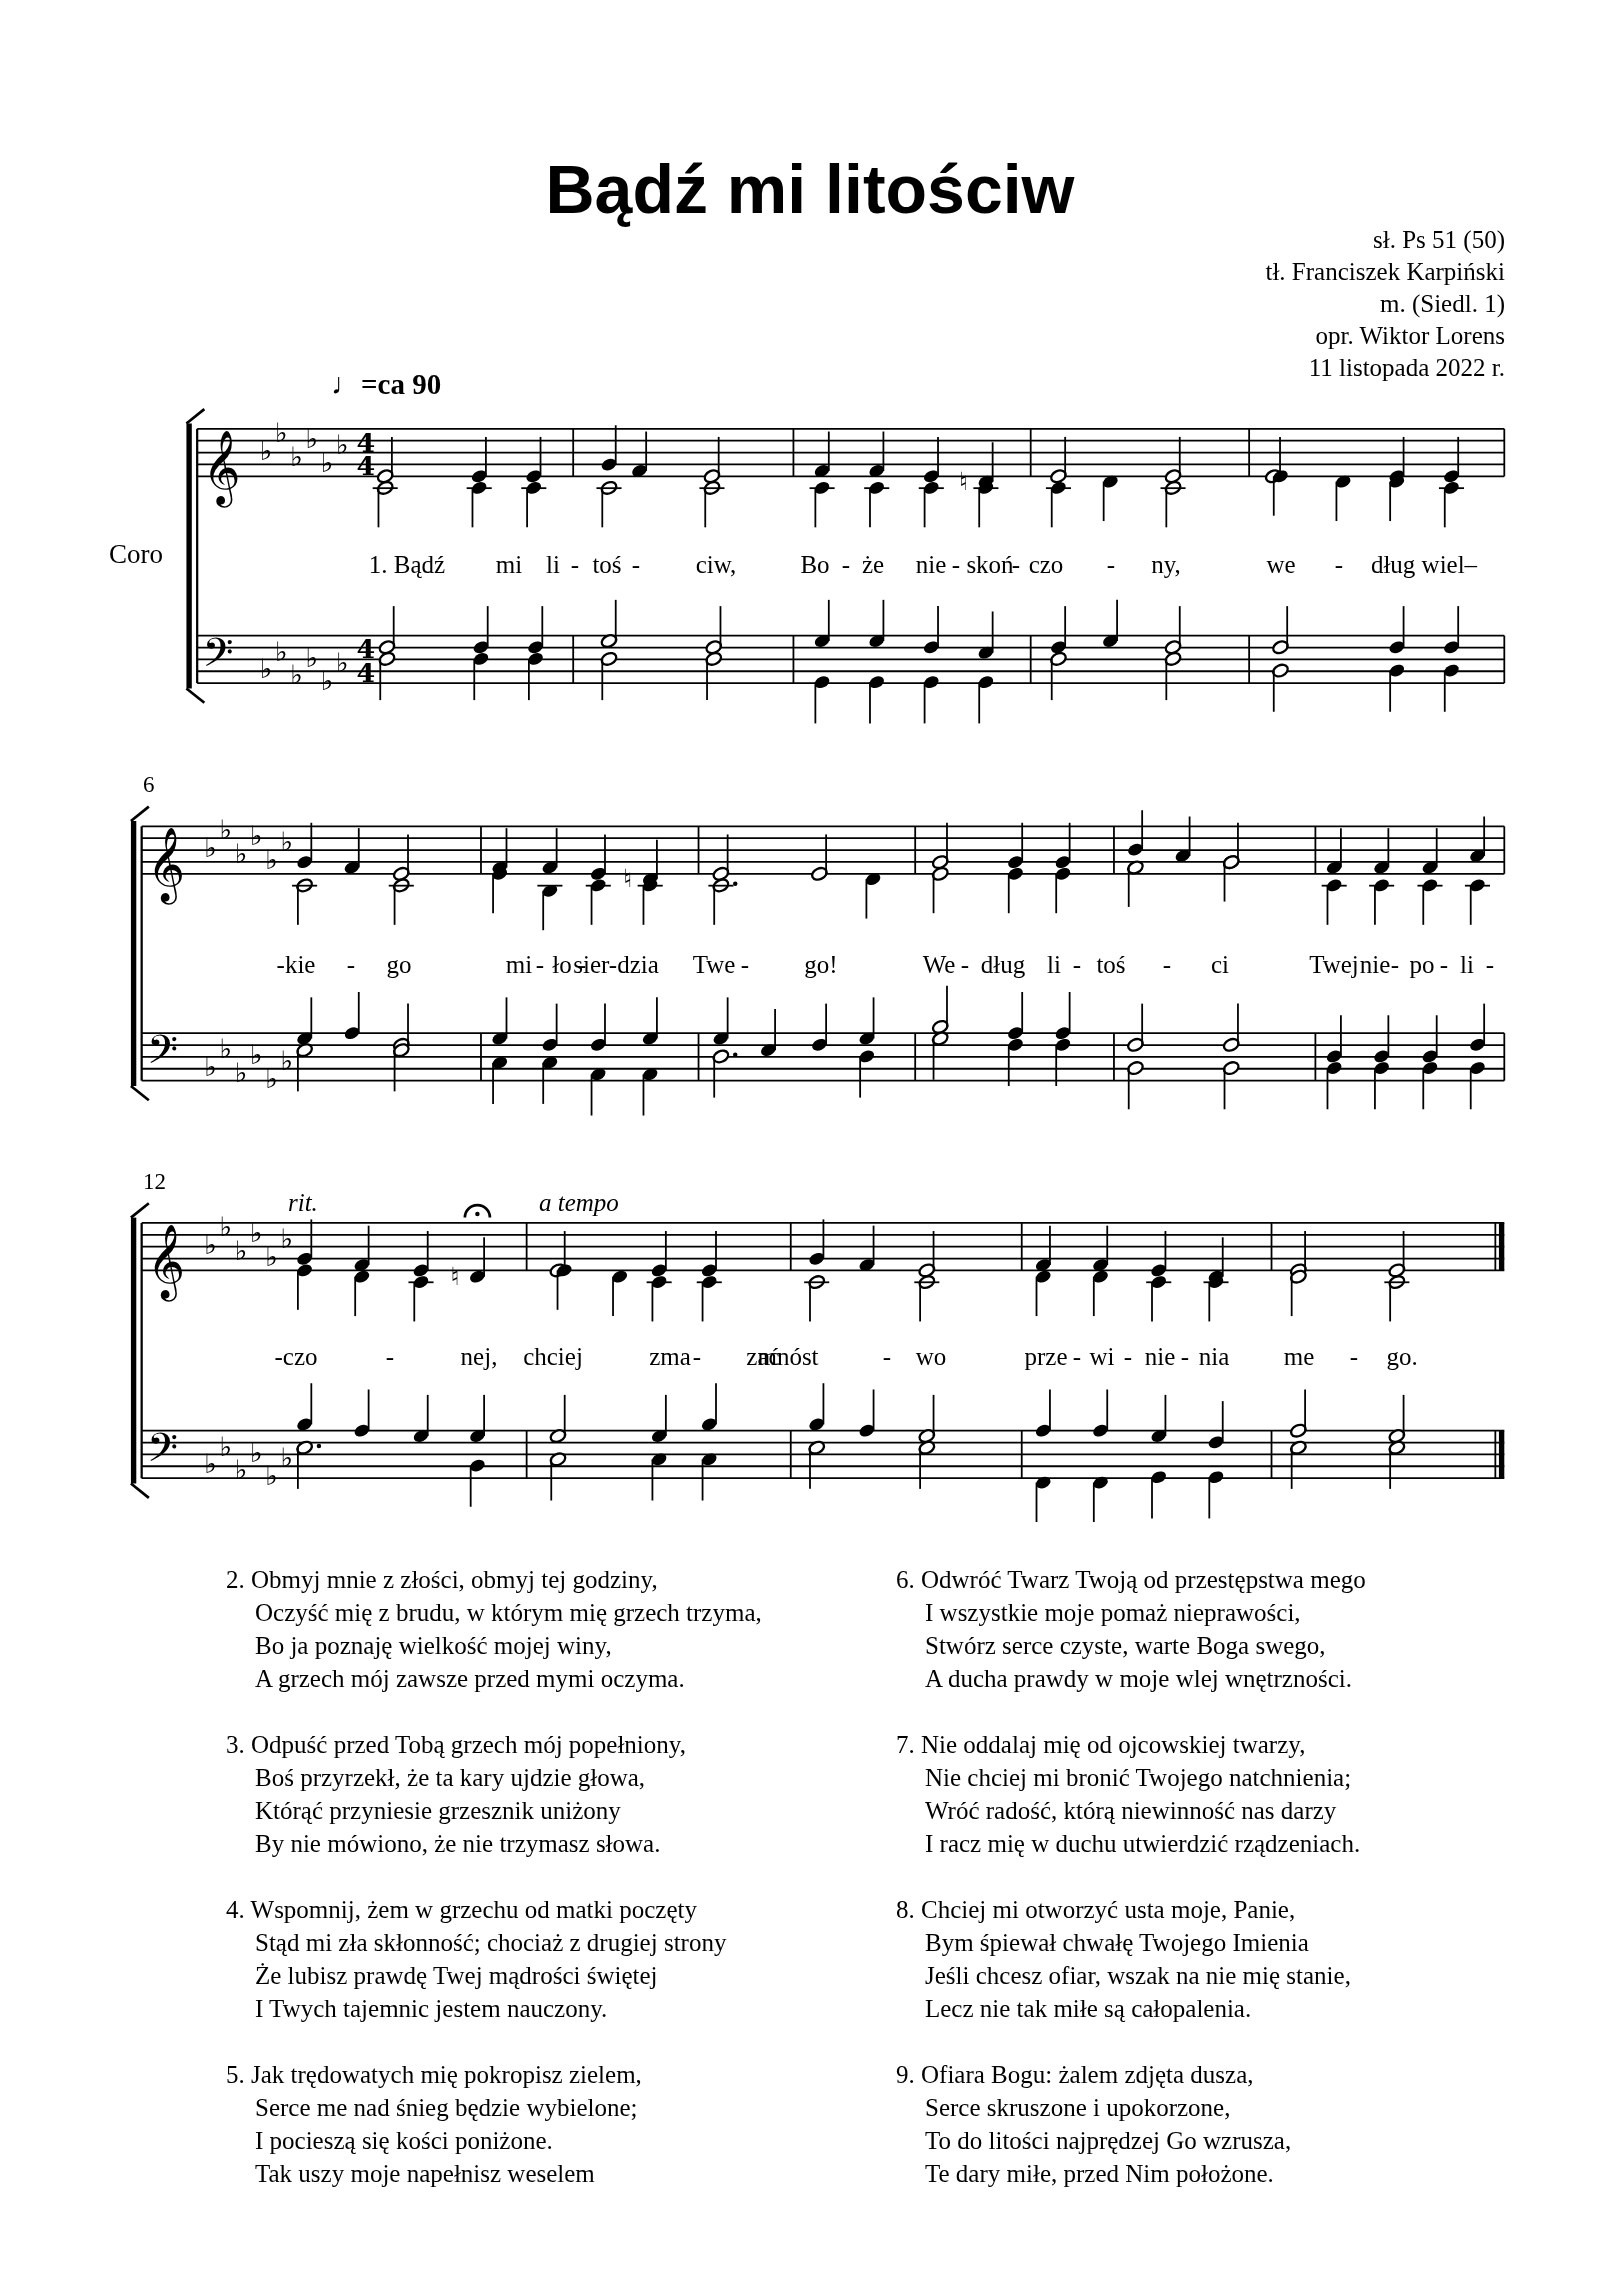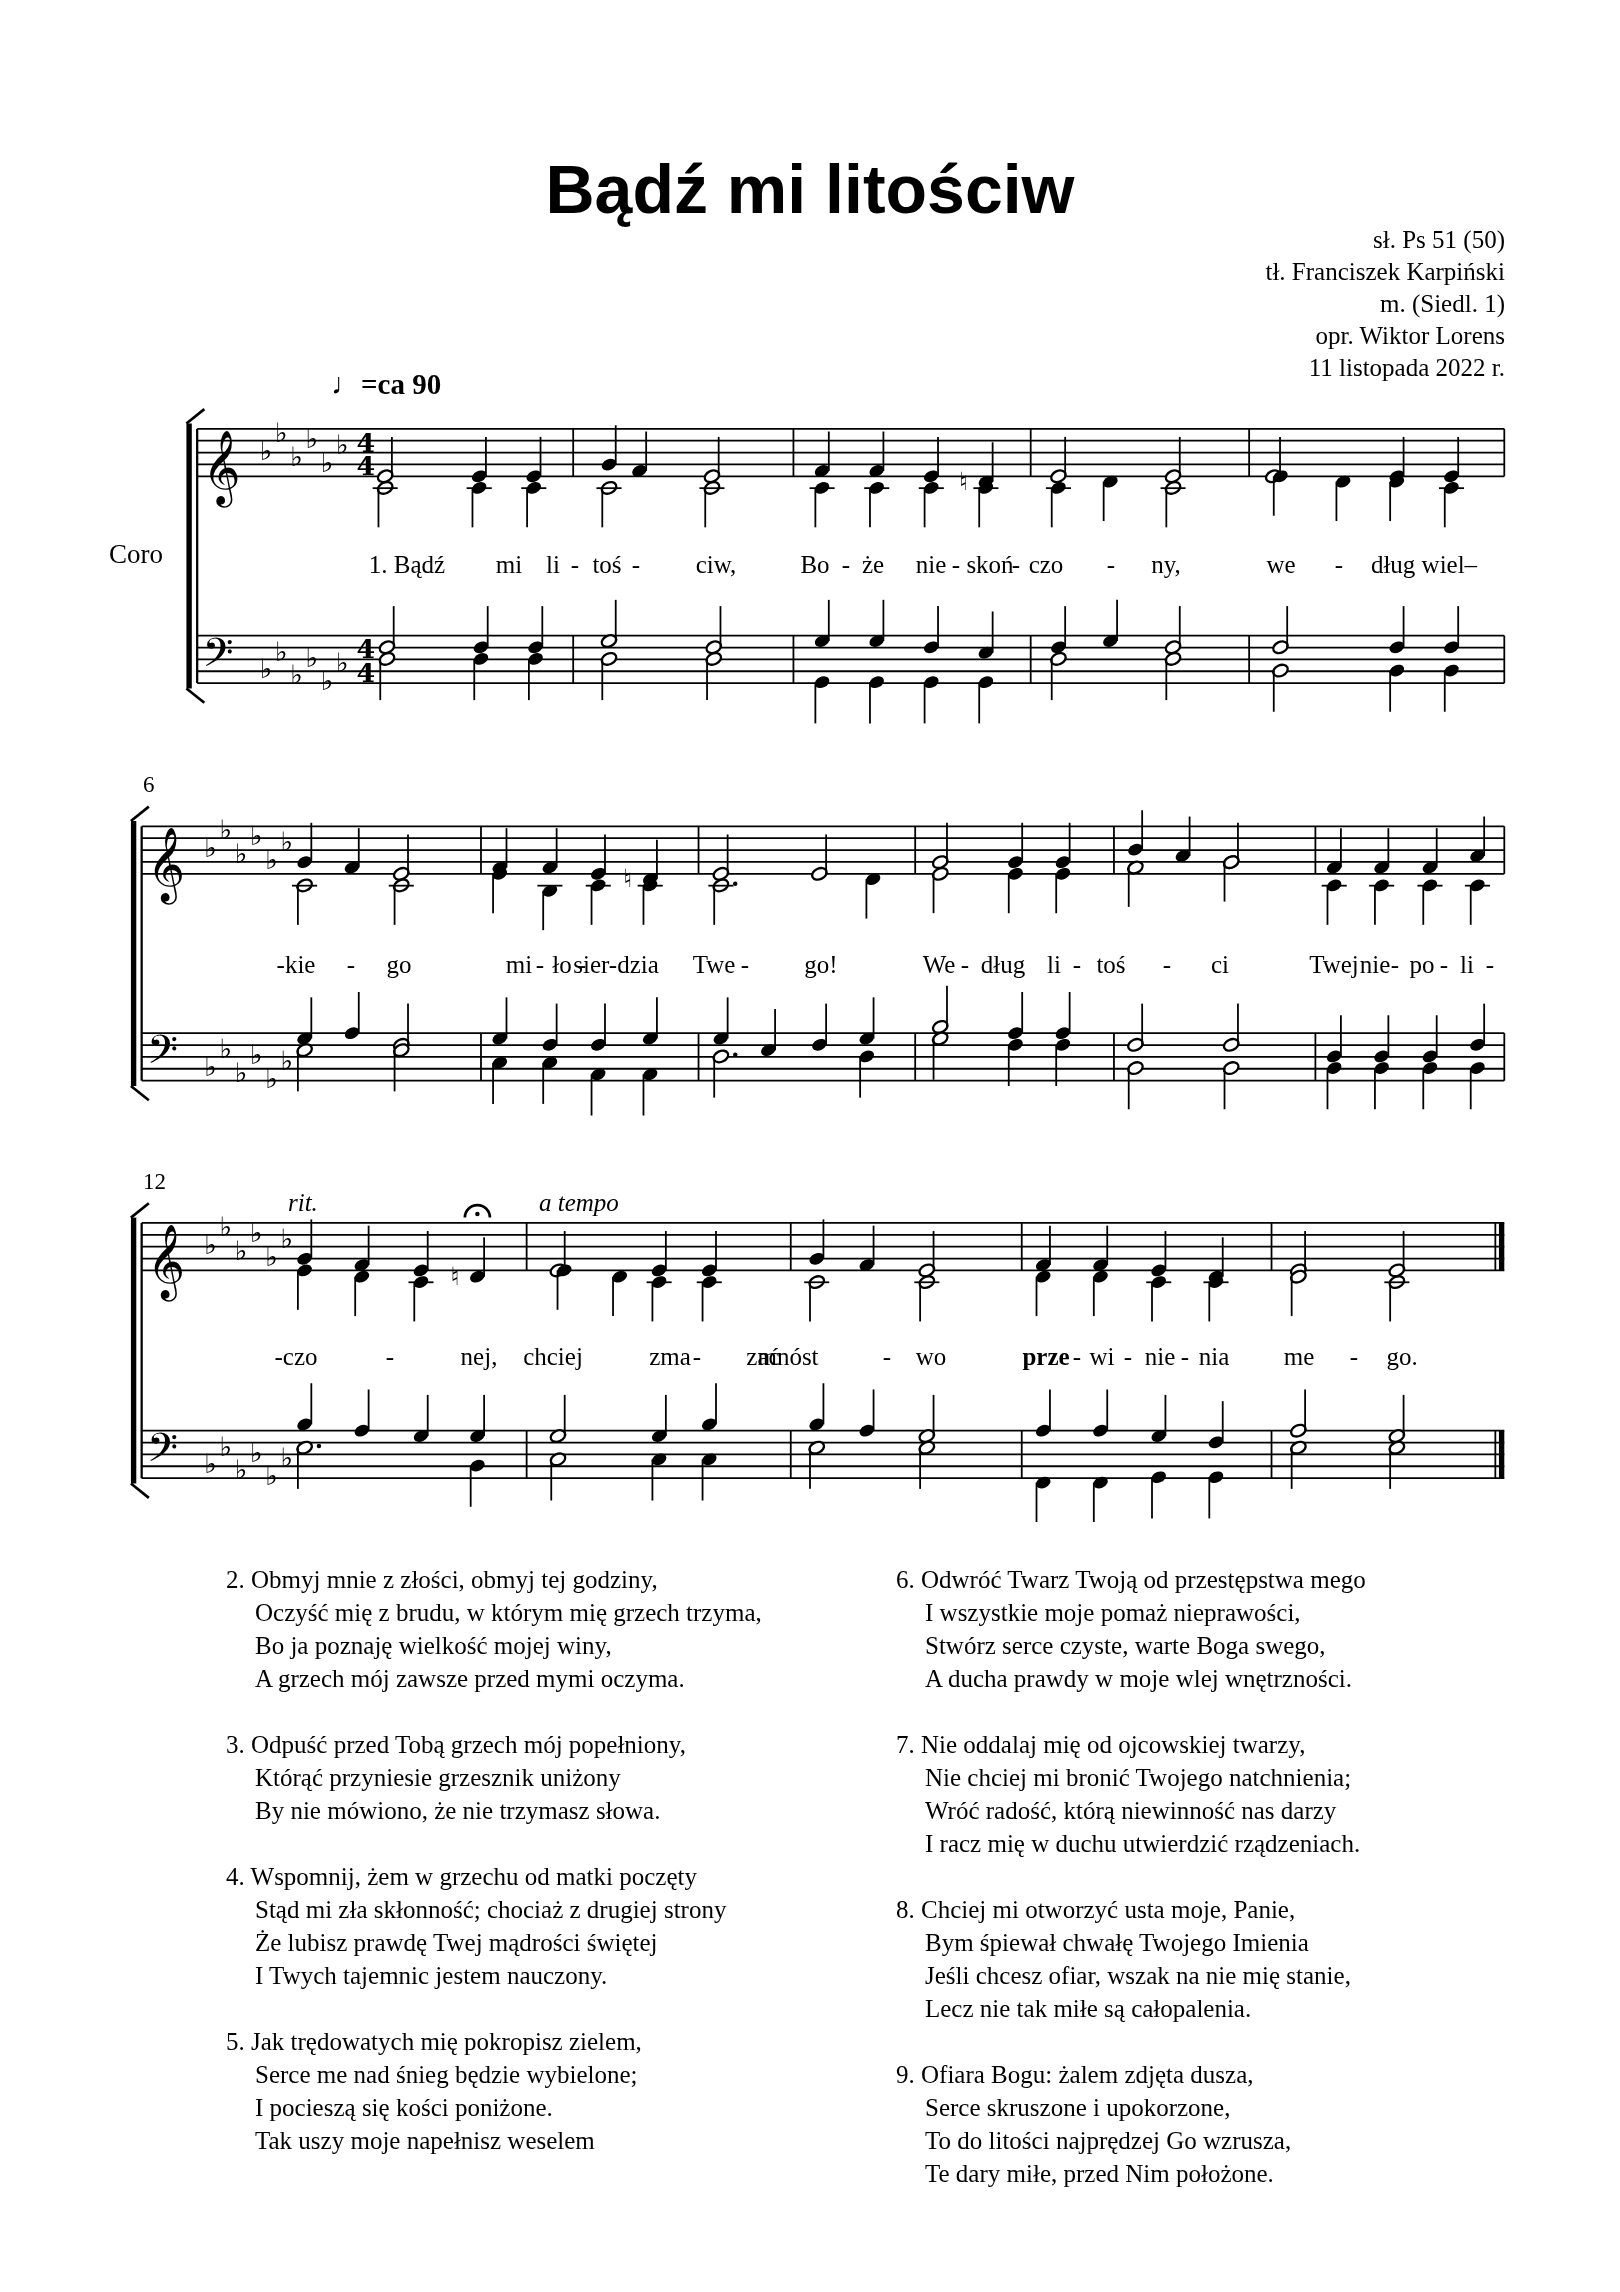--- a/index.html
+++ b/index.html
@@ -645,41 +645,42 @@
     <div class="lyric" style="left: 296px; top: 1343px;">-czo</div>
     <div class="lyric" style="left: 390px; top: 1343px;">-</div>
     <div class="lyric" style="left: 479px; top: 1343px;">nej,</div>
     <div class="lyric" style="left: 553px; top: 1343px;">chciej</div>
     <div class="lyric" style="left: 670px; top: 1343px;">zma</div>
     <div class="lyric" style="left: 697px; top: 1343px;">-</div>
     <div class="lyric" style="left: 730px; top: 1343px; margin-left: 33px;">zać</div>
     <div class="lyric" style="left: 788px; top: 1343px;">mnóst</div>
     <div class="lyric" style="left: 887px; top: 1343px;">-</div>
     <div class="lyric" style="left: 931px; top: 1343px;">wo</div>
-    <div class="lyric" style="left: 1046px; top: 1343px; font-weight: bold;">prze</div>
+    <div class="lyric" style="left: 1046px; top: 1343px;">prze</div>
     <div class="lyric" style="left: 1077px; top: 1343px;">-</div>
     <div class="lyric" style="left: 1102px; top: 1343px;">wi</div>
     <div class="lyric" style="left: 1128px; top: 1343px;">-</div>
     <div class="lyric" style="left: 1160px; top: 1343px;">nie</div>
     <div class="lyric" style="left: 1185px; top: 1343px;">-</div>
     <div class="lyric" style="left: 1214px; top: 1343px;">nia</div>
     <div class="lyric" style="left: 1299px; top: 1343px;">me</div>
     <div class="lyric" style="left: 1354px; top: 1343px;">-</div>
     <div class="lyric" style="left: 1402px; top: 1343px;">go.</div>
   </div>
 
 <div class="verses col-left">
   <div class="verse">
     <div class="verse-line">2. Obmyj mnie z złości, obmyj tej godziny,</div>
     <div class="verse-line indent">Oczyść mię z brudu, w którym mię grzech trzyma,</div>
     <div class="verse-line indent">Bo ja poznaję wielkość mojej winy,</div>
     <div class="verse-line indent">A grzech mój zawsze przed mymi oczyma.</div>
   </div>
   <div class="verse">
     <div class="verse-line">3. Odpuść przed Tobą grzech mój popełniony,</div>
+    <div class="verse-line indent">Boś przyrzekł, że ta kary ujdzie głowa,</div>
     <div class="verse-line indent">Którąć przyniesie grzesznik uniżony</div>
     <div class="verse-line indent">By nie mówiono, że nie trzymasz słowa.</div>
   </div>
   <div class="verse">
     <div class="verse-line">4. Wspomnij, żem w grzechu  od matki poczęty</div>
     <div class="verse-line indent">Stąd mi zła skłonność; chociaż z drugiej strony</div>
     <div class="verse-line indent">Że lubisz prawdę Twej mądrości świętej</div>
     <div class="verse-line indent">I Twych tajemnic jestem nauczony.</div>
   </div>
   <div class="verse">

